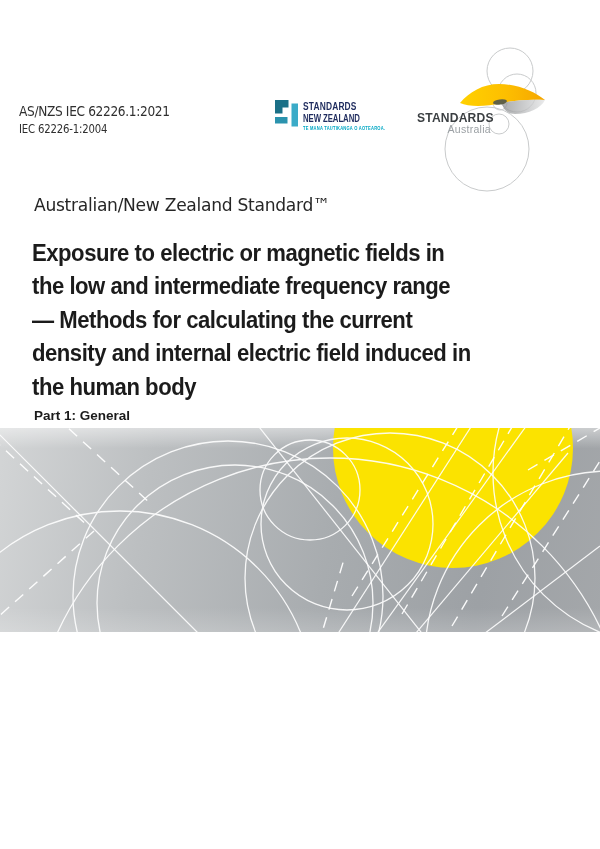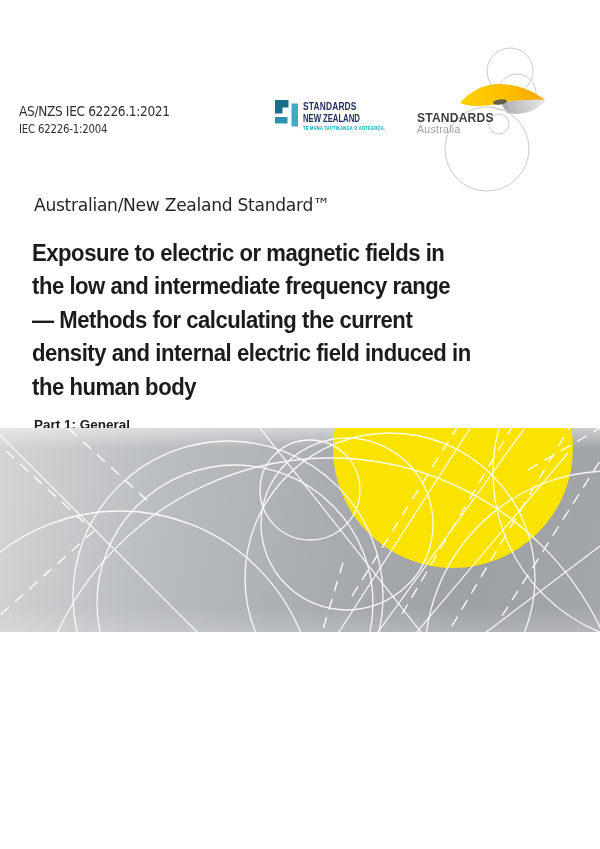--- a/index.html
+++ b/index.html
@@ -16,26 +16,26 @@
   .snz{position:absolute;left:275px;top:100px;width:120px;height:34px;}
   .snz .mark{position:absolute;left:0;top:0;}
   .snz .t1{position:absolute;left:28px;top:1px;font-family:"Liberation Sans",sans-serif;font-size:10px;font-weight:700;color:#1F2C5E;letter-spacing:0.2px;transform:scaleX(0.84);transform-origin:left top;white-space:nowrap;}
   .snz .t2{position:absolute;left:28px;top:12.5px;font-family:"Liberation Sans",sans-serif;font-size:10px;font-weight:700;color:#1F2C5E;letter-spacing:-0.1px;transform:scaleX(0.78);transform-origin:left top;white-space:nowrap;}
   .snz .t3{position:absolute;left:28px;top:25.5px;font-family:"Liberation Sans",sans-serif;font-size:4.8px;font-weight:700;color:#00A7C4;letter-spacing:0.25px;transform:scaleX(0.85);transform-origin:left top;white-space:nowrap;}
 
   
   .sa{position:absolute;left:403px;top:45px;width:170px;height:150px;}
   .sa svg{position:absolute;left:0;top:0;}
   .sa .t1{position:absolute;left:14px;top:65px;font-family:"Liberation Sans",sans-serif;font-size:13px;font-weight:700;color:#3B3F42;letter-spacing:0.2px;transform:scaleX(0.93);transform-origin:left top;white-space:nowrap;}
-  .sa .t2{position:absolute;left:14px;top:78px;width:74px;text-align:left;font-family:"Liberation Sans",sans-serif;font-size:10.5px;color:#9BA0A4;letter-spacing:0.3px;white-space:nowrap;}
+  .sa .t2{position:absolute;left:14px;top:78px;width:74px;text-align:right;font-family:"Liberation Sans",sans-serif;font-size:10.5px;color:#9BA0A4;letter-spacing:0.3px;white-space:nowrap;}
 
   
   .standard-type{position:absolute;left:34px;top:194px;font-size:18px;color:#262626;letter-spacing:-0.3px;transform:scaleX(0.95);transform-origin:left top;white-space:nowrap;}
   .title{position:absolute;left:32px;top:237px;font-family:"Liberation Sans",sans-serif;font-size:23.5px;font-weight:700;line-height:33.4px;color:#1B1B1B;letter-spacing:-0.5px;transform:scaleX(0.94);transform-origin:left top;white-space:nowrap;}
-  .part{position:absolute;left:34px;top:408px;font-family:"Liberation Sans",sans-serif;font-size:13.5px;font-weight:700;color:#1B1B1B;margin-top:9px;}
+  .part{position:absolute;left:34px;top:408px;font-family:"Liberation Sans",sans-serif;font-size:13.5px;font-weight:700;color:#1B1B1B;}
 
   
   .banner{position:absolute;left:0;top:428px;width:600px;height:204px;overflow:hidden;
           background:linear-gradient(100deg,#d3d5d6 0%,#bcbfc1 25%,#a8acaf 55%,#9da1a5 80%,#a4a7aa 100%);}
   .banner::before{content:"";position:absolute;inset:0;
           background:linear-gradient(to bottom,rgba(255,255,255,.45),rgba(255,255,255,0) 10%,rgba(255,255,255,0) 88%,rgba(255,255,255,.18));pointer-events:none;}
   .banner svg{position:absolute;left:0;top:0;display:block;}
 </style>
 </head>
 <body>

